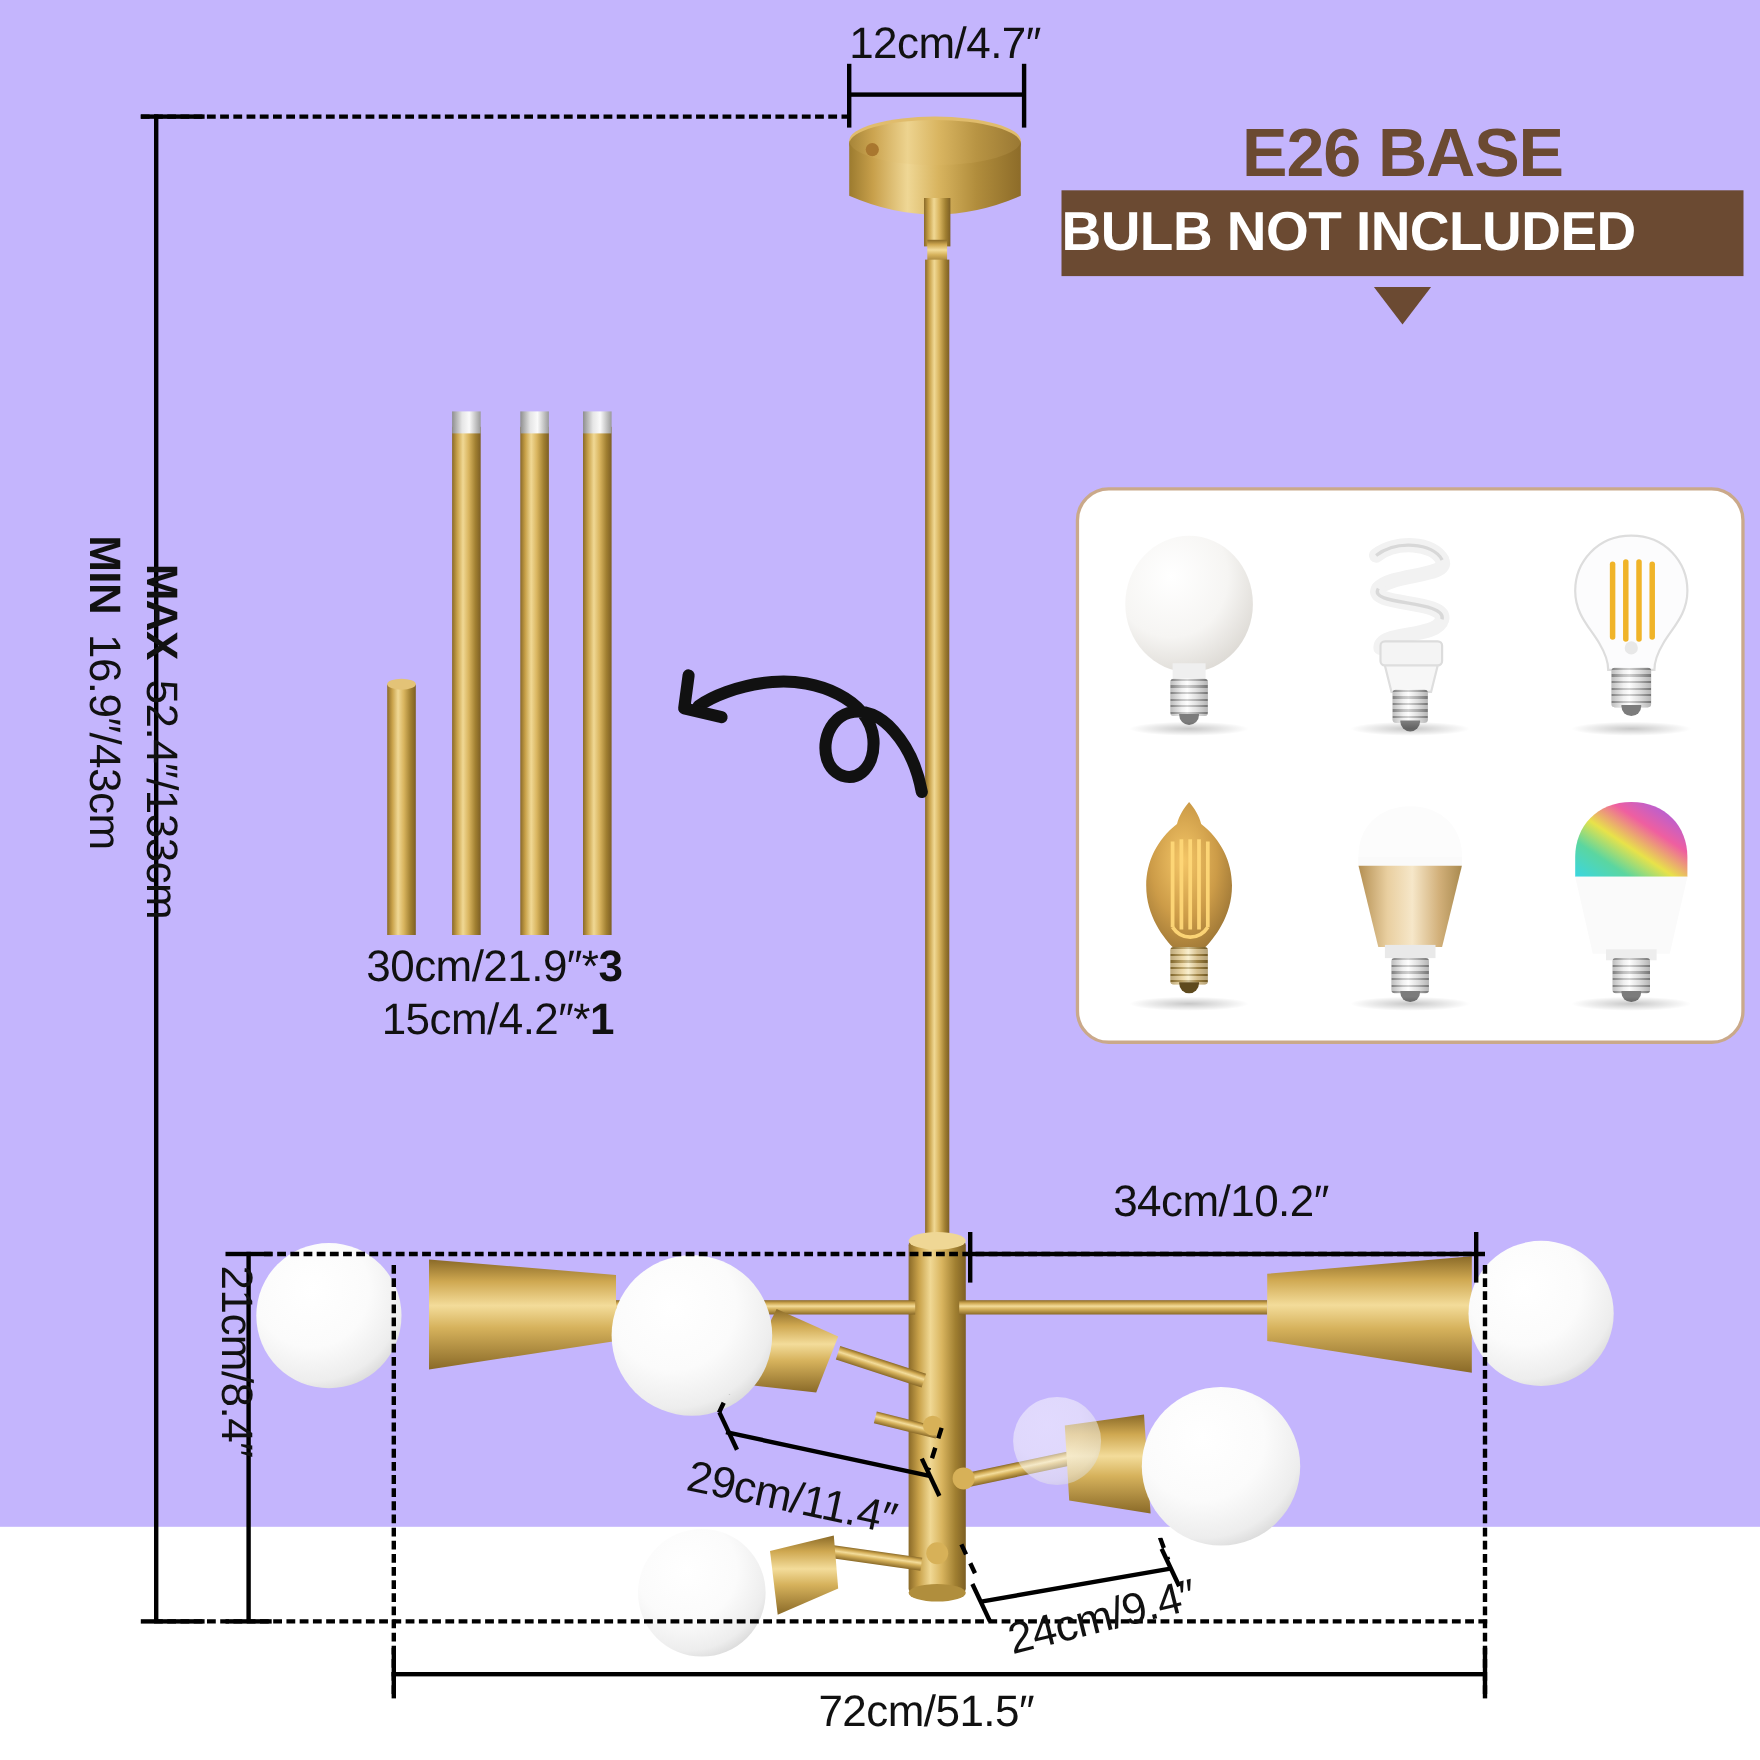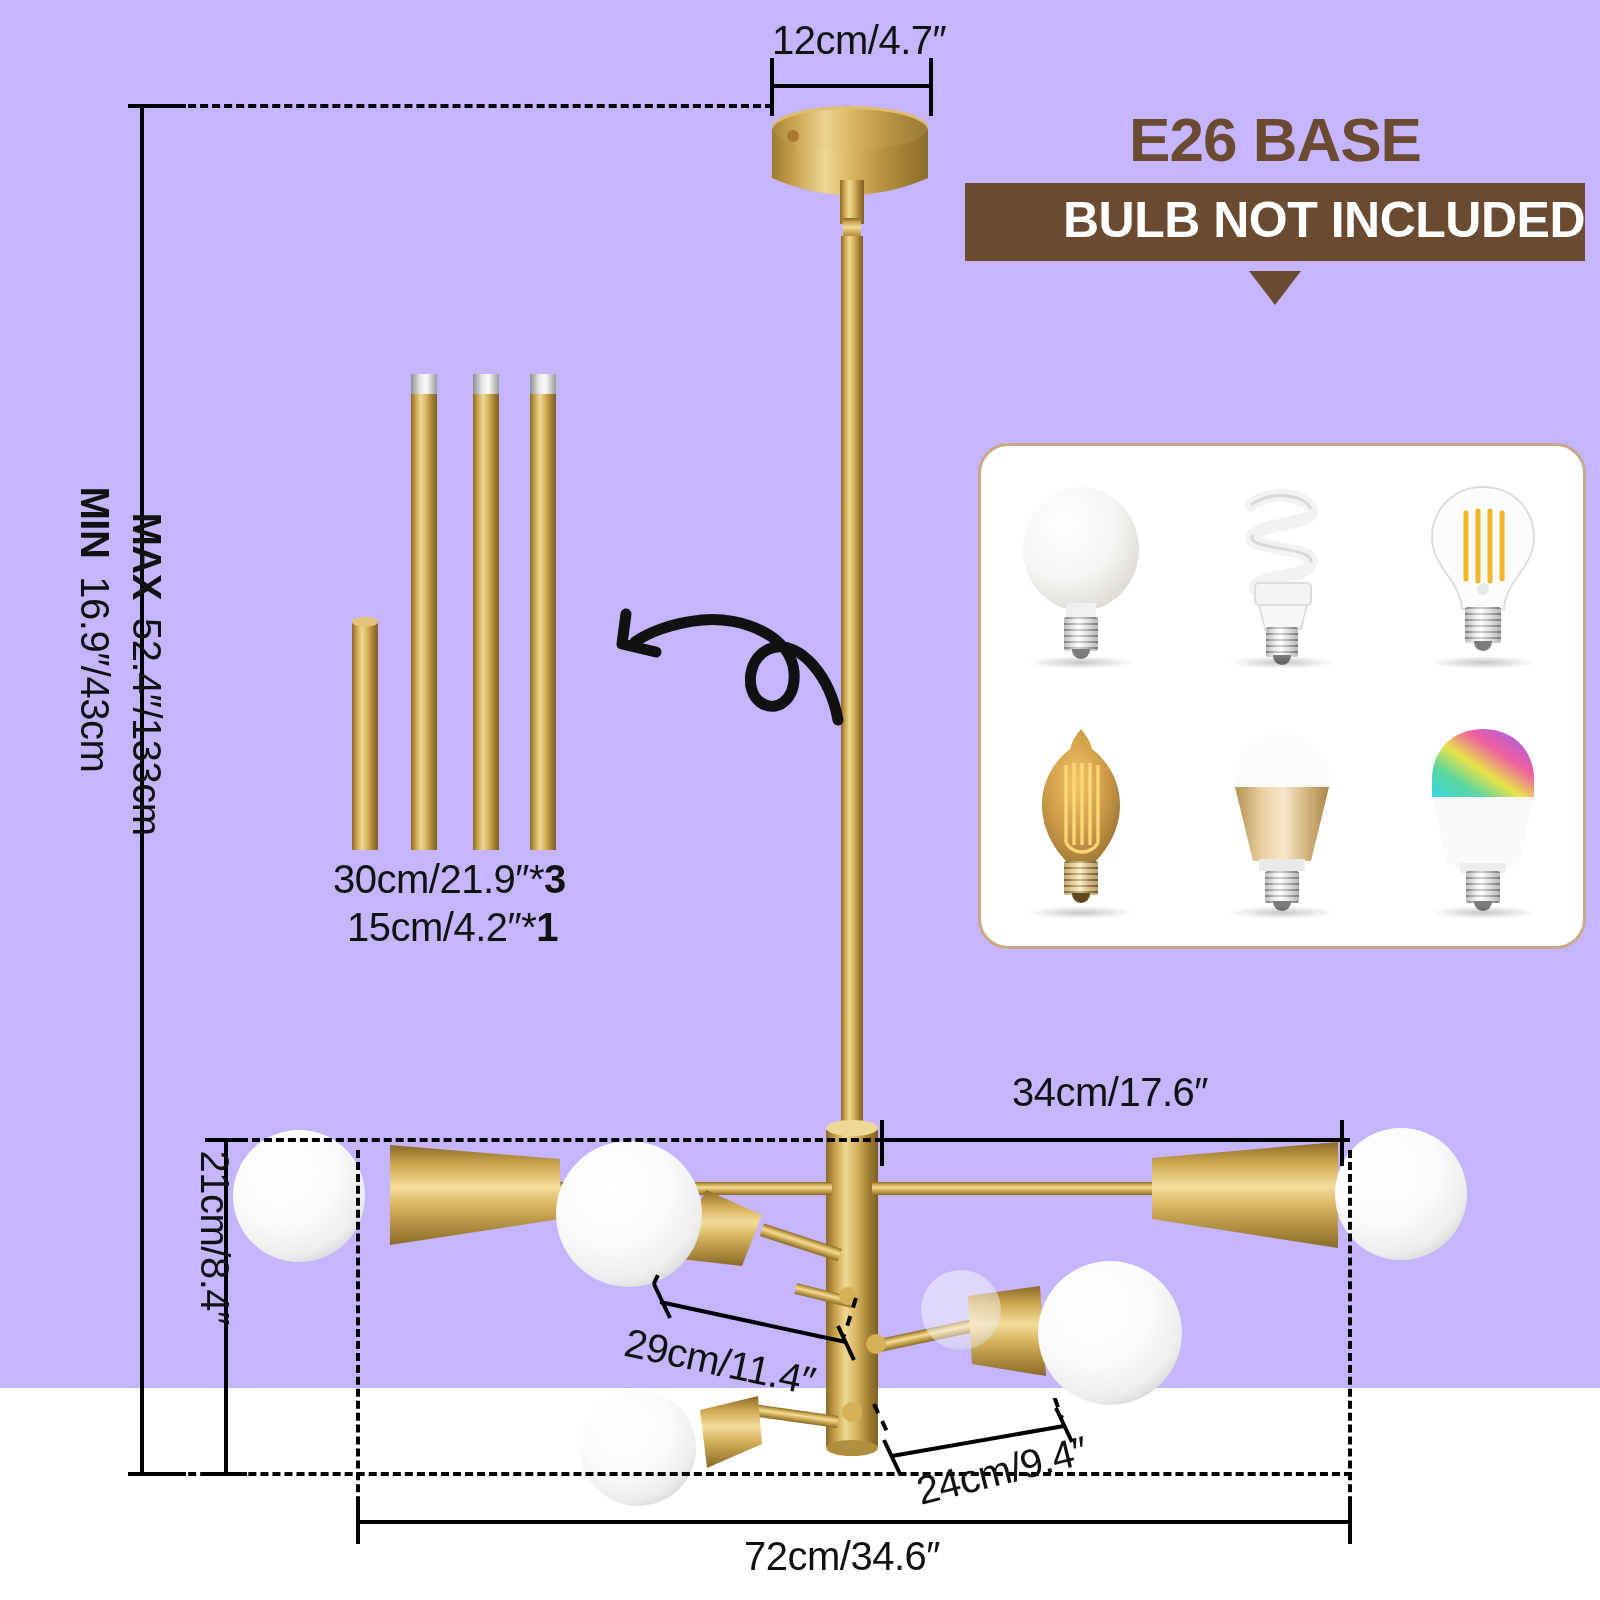--- a/index.html
+++ b/index.html
@@ -15,21 +15,21 @@
   .solid-h{position:absolute;height:0;border-top:4px solid #000;}
   .solid-v{position:absolute;width:0;border-left:4px solid #000;}
   .dash-h{position:absolute;height:0;border-top:4px dashed #000;}
   .dash-v{position:absolute;width:0;border-left:4px dashed #000;}
 
   
   #e26-block{left:965px;top:108px;width:620px;}
   #e26-title{font-size:62px;font-weight:bold;color:#6b4a32;letter-spacing:-1px;
              line-height:1.02;text-align:center;}
   #e26-sub{background:#6b4a32;color:#fff;font-size:50px;font-weight:bold;
-           text-align:right;padding:8px 0 12px 0;letter-spacing:-0.5px;margin-top:12px;}
+           text-align:left;padding:8px 0 12px 0;letter-spacing:-0.5px;margin-top:2px;}
   #e26-note{font-size:44px;color:#111;text-align:center;line-height:1.12;
             margin-top:18px;font-weight:normal;}
   #e26-caret{width:0;height:0;margin:10px auto 0 auto;
              border-left:26px solid transparent;border-right:26px solid transparent;
              border-top:34px solid #6b4a32;}
 
   
   #bulb-panel{left:978px;top:443px;width:602px;height:500px;
               border:3px solid #caa98a;border-radius:30px;background:#fff;}
   .bulb-grid{display:grid;grid-template-columns:1fr 1fr 1fr;grid-template-rows:1fr 1fr;
@@ -206,21 +206,21 @@
   <div class="abs" style="left:333px;top:857px;">
     <span class="dimtxt">30cm/21.9″*</span><span class="dimtxt bold">3</span>
   </div>
   <div class="abs" style="left:347px;top:905px;">
     <span class="dimtxt">15cm/4.2″*</span><span class="dimtxt bold">1</span>
   </div>
 
   <div class="solid-v abs" style="left:880px;top:1120px;height:46px;"></div>
   <div class="solid-v abs" style="left:1340px;top:1120px;height:46px;"></div>
   <div class="solid-h abs" style="left:880px;top:1138px;width:462px;"></div>
-  <div class="abs dimtxt" style="left:1012px;top:1070px;">34cm/17.6″</div>
+  <div class="abs dimtxt" style="left:1012px;top:1070px;">34cm/10.2″</div>
 
   <div class="solid-h abs" style="left:205px;top:1138px;width:42px;"></div>
   <div class="solid-v abs" style="left:224px;top:1138px;height:336px;"></div>
   <div class="solid-h abs" style="left:205px;top:1472px;width:42px;"></div>
   <div class="abs" style="left:44px;top:1298px;width:340px;transform:rotate(90deg);">
     <span class="dimtxt">21cm/8.4″</span>
   </div>
 
   <div class="dash-h abs" style="left:240px;top:1138px;width:1110px;"></div>
   <div class="dash-h abs" style="left:140px;top:1472px;width:1212px;"></div>
@@ -246,21 +246,21 @@
       <line x1="186" y1="10" x2="202" y2="44" stroke="#000" stroke-width="4"></line>
       <line x1="4" y1="6" x2="20" y2="40" stroke="#000" stroke-width="4" stroke-dasharray="10 9"></line>
       <line x1="178" y1="-18" x2="192" y2="20" stroke="#000" stroke-width="4" stroke-dasharray="10 9"></line>
     </svg>
   </div>
   <div class="abs dimtxt" style="left:912px;top:1470px;transform:rotate(-14deg);transform-origin:left top;">24cm/9.4″</div>
 
   <div class="solid-v abs" style="left:356px;top:1498px;height:46px;"></div>
   <div class="solid-v abs" style="left:1348px;top:1498px;height:46px;"></div>
   <div class="solid-h abs" style="left:356px;top:1520px;width:994px;"></div>
-  <div class="abs dimtxt" style="left:744px;top:1534px;">72cm/34.6″</div>
+  <div class="abs dimtxt" style="left:744px;top:1534px;">72cm/51.5″</div>
 
   <div id="e26-block" class="abs">
     <div id="e26-title">E26 BASE</div>
     <div id="e26-sub">BULB NOT INCLUDED</div>
     <div id="e26-caret"></div>
   </div>
 
   <div id="bulb-panel" class="abs">
     <div class="bulb-grid">
 

